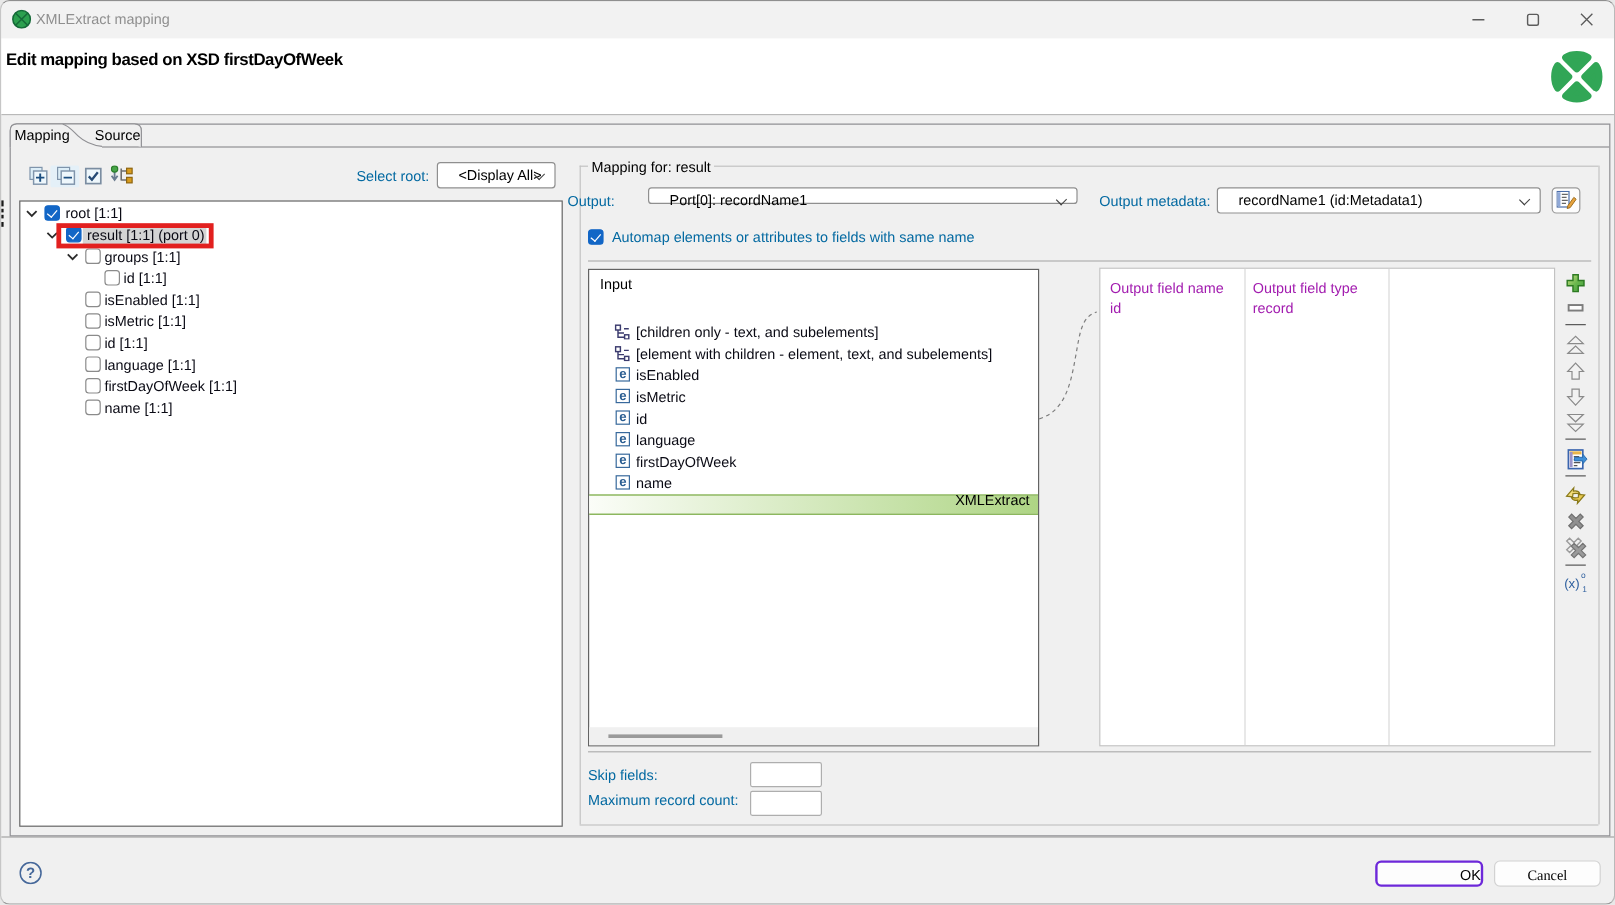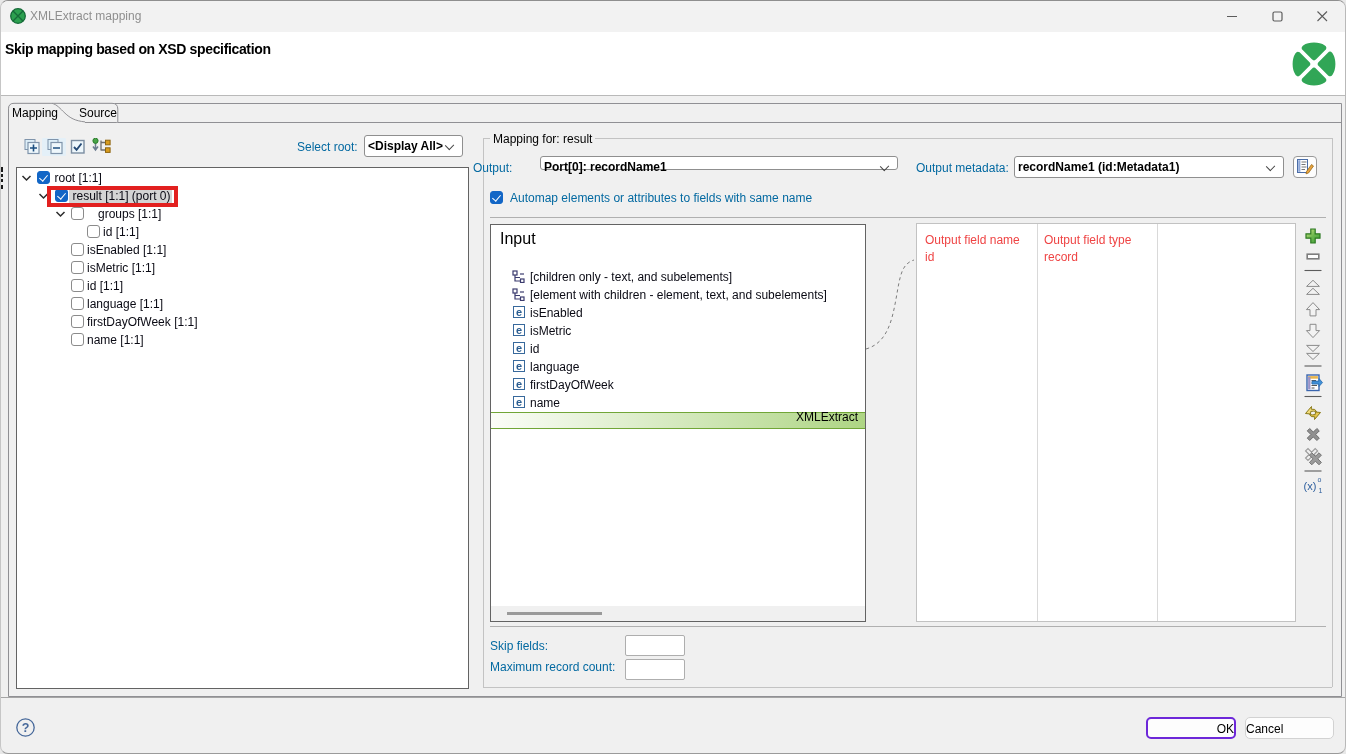--- a/index.html
+++ b/index.html
@@ -22,55 +22,55 @@
 .cb.off { background:#fff; border:1px solid #8b8b8b; }
 .cb.on  { background:#1266c6; border:1px solid #1266c6; }
 .cb.on:after { content:""; position:absolute; left:3px; top:0.5px; width:4px; height:7px; border:solid #fff; border-width:0 1.6px 1.6px 0; transform:rotate(40deg); }
 #redbox { position:absolute; left:46px; top:185px; width:131px; height:21px; border:4px solid #e2201f; }
 #selbg { position:absolute; left:68px; top:186px; width:103px; height:17px; background:#d4d4d4; }
 
 .groupline { position:absolute; background:#c3c3c3; }
 #grouplabel { position:absolute; left:489px; top:131px; font-size:12px; color:#000; background:#f0f0f0; padding:0 3px; }
 label.f { position:absolute; font-size:12px; color:#0369a1; white-space:nowrap; }
 .combo { position:absolute; background:#fff; border:1px solid #8f8f8f; border-radius:3px; font-size:12px; color:#000; }
-.combo .t { position:absolute; left:3px; top:3px;font-weight:bold; }
+.combo .t { position:absolute; left:17px; top:3px; }
 .combo .v { position:absolute; right:9px; top:6px; width:7px; height:7px; border:solid #444; border-width:0 0 1.4px 1.4px; transform:rotate(-45deg) scale(1,0.9); }
 
 #inputpanel { position:absolute; left:489px; top:223px; width:376px; height:398px; background:#fff; border:1px solid #636363; }
 .greenbar { position:absolute; left:0; width:374px; height:17px; border-top:1px solid #71a637; border-bottom:1px solid #71a637; background:linear-gradient(to right,#fbfdf8,#aed584); font-size:12px; color:#000; text-align:right; line-height:9px; padding:0 7px 0 0; }
 .irow { position:absolute; left:39px; font-size:12px; color:#0a0a14; white-space:nowrap; }
 .eic { position:absolute; left:22px; width:12px; height:12px; border:1px solid #38699c; background:#fff; color:#2a5d91; font-size:11px; font-weight:bold; text-align:center; line-height:10px; }
 
 #outtable { position:absolute; left:915px; top:221.5px; width:380px; height:399px; background:#fff; border:1px solid #c2c2c2; }
 #outtable .col { position:absolute; top:0; bottom:0; width:1px; background:#d9d9d9; }
-.otext { position:absolute; font-size:12px; color:#ef4444; }
+.otext { position:absolute; font-size:12px; color:#a21caf; }
 
 .inp { position:absolute; background:#fff; border:1px solid #aeaeae; border-radius:2px; width:60px; height:21px; }
 
 #okbtn { position:absolute; left:1145px; top:716px; width:90px; height:22px; border:2px solid #6d28d9; border-radius:5px; background:#fdfdfd; font-size:12px; text-align:right; padding-top:3px; }
-#cancelbtn { position:absolute; left:1244px; top:716px; width:89px; height:22px; border:1px solid #d2d2d2; border-radius:5px; background:#fdfdfd; font-size:12px; text-align:left; padding-top:4px; }
+#cancelbtn { position:absolute; left:1244px; top:716px; width:89px; height:22px; border:1px solid #d2d2d2; border-radius:5px; background:#fdfdfd; font-size:12px; text-align:center; padding-top:4px;font-family:Liberation Serif, serif; }
 #botline { position:absolute; left:0; right:0; top:696px; height:1px; background:#a5a5a5; }
 </style></head>
 <body>
 <div id="win">
 
   <div id="titlebar"></div>
   <svg class="abs" style="left:9px;top:7px" width="16" height="16" viewBox="0 0 16 16">
     <circle cx="8" cy="8" r="7.3" fill="#2ca04f" stroke="#156a38" stroke-width="1.3"></circle>
     <path d="M2.8 2.8 L13.2 13.2 M13.2 2.8 L2.8 13.2" stroke="#156a38" stroke-width="1.3"></path>
   </svg>
   <div id="title-text">XMLExtract mapping</div>
   <svg class="abs" style="left:1225px;top:0" width="110" height="31" viewBox="0 0 110 31">
     <path d="M1 15.5 h10" stroke="#5c5c5c" stroke-width="1.2" fill="none"></path>
     <rect x="47" y="11" width="9" height="9" stroke="#5c5c5c" stroke-width="1.2" fill="none" rx="1.5"></rect>
     <path d="M91.5 10.5 l9.5 9.5 M101 10.5 l-9.5 9.5" stroke="#5c5c5c" stroke-width="1.1" fill="none"></path>
   </svg>
 
   <div id="header">
-    <h1>Skip mapping based on XSD specification</h1>
+    <h1>Edit mapping based on XSD firstDayOfWeek</h1>
     <svg class="abs" style="left:1290px;top:9px" width="46" height="46" viewBox="0 0 46 46">
       <g fill="#31a656" stroke="#31a656" stroke-width="6" stroke-linejoin="round">
         <path d="M23 16.2 L13.8 7 Q17.5 4.6 23 4.6 Q28.5 4.6 32.2 7 Z"></path>
         <path d="M23 16.2 L13.8 7 Q17.5 4.6 23 4.6 Q28.5 4.6 32.2 7 Z" transform="rotate(90 23 23)"></path>
         <path d="M23 16.2 L13.8 7 Q17.5 4.6 23 4.6 Q28.5 4.6 32.2 7 Z" transform="rotate(180 23 23)"></path>
         <path d="M23 16.2 L13.8 7 Q17.5 4.6 23 4.6 Q28.5 4.6 32.2 7 Z" transform="rotate(270 23 23)"></path>
       </g>
     </svg>
   </div>
 
@@ -127,21 +127,21 @@
     <div class="trow" style="left:53.5px;top:170px">root [1:1]</div>
     <svg class="abs" style="left:37px;top:190px" width="11" height="10" viewBox="0 0 11 10">
         <path d="M1.5 3 L5.5 7 L9.5 3" fill="none" stroke="#2b2b2b" stroke-width="1.5"></path>
       </svg>
     <div class="cb on" style="left:53.5px;top:188px"></div>
     <div class="trow" style="left:71.5px;top:188px">result [1:1] (port 0)</div>
     <svg class="abs" style="left:54px;top:208px" width="11" height="10" viewBox="0 0 11 10">
         <path d="M1.5 3 L5.5 7 L9.5 3" fill="none" stroke="#2b2b2b" stroke-width="1.5"></path>
       </svg>
     <div class="cb off" style="left:69.5px;top:206px"></div>
-    <div class="trow" style="left:97px;top:206px">groups [1:1]</div>
+    <div class="trow" style="left:86px;top:206px">groups [1:1]</div>
     <div class="cb off" style="left:85.5px;top:224px"></div>
     <div class="trow" style="left:102px;top:224px">id [1:1]</div>
     <div class="cb off" style="left:69.5px;top:242px"></div>
     <div class="trow" style="left:86px;top:242px">isEnabled [1:1]</div>
     <div class="cb off" style="left:69.5px;top:260px"></div>
     <div class="trow" style="left:86px;top:260px">isMetric [1:1]</div>
     <div class="cb off" style="left:69.5px;top:278px"></div>
     <div class="trow" style="left:86px;top:278px">id [1:1]</div>
     <div class="cb off" style="left:69.5px;top:296px"></div>
     <div class="trow" style="left:86px;top:296px">language [1:1]</div>
@@ -175,21 +175,21 @@
     <rect x="0.5" y="0.5" width="10" height="13" fill="#fff" stroke="#4a6da8" stroke-width="1"></rect>
     <rect x="1.2" y="1.2" width="2.2" height="11.6" fill="#8fa8d8"></rect>
     <path d="M4.5 3 h5 M4.5 5.5 h4 M4.5 8 h5 M4.5 10.5 h3.5" stroke="#666" stroke-width="0.9"></path>
     <path d="M9.5 12.5 L14.5 5.5 L16.5 7 L11.5 14 L9 14.8 Z" fill="#e8a33d" stroke="#9a6a1a" stroke-width="0.8"></path>
   </svg>
 
   <div class="cb on" style="left:489px;top:190px"></div>
   <label class="f" style="left:509px;top:190px">Automap elements or attributes to fields with same name</label>
 
   <div id="inputpanel">
-    <div style="position:absolute;left:9px;top:5px;font-size:16px">Input</div>
+    <div style="position:absolute;left:9px;top:5px;font-size:12px">Input</div>
     <div id="irows">
       <svg class="abs" style="left:21px;top:45px" width="13" height="13" viewBox="0 0 13 13">
           <g stroke="#3b3b6e" stroke-width="1.2" fill="none">
             <rect x="1" y="1" width="4" height="4" fill="#fff"></rect>
             <path d="M3 5 L3 11 L8 11 M3 7.5 L8 7.5"></path>
             <path d="M8 4 L12 4"></path>
             <rect x="8.5" y="9" width="3.5" height="3.5" fill="#fff"></rect>
           </g>
         </svg>
       <div class="irow" style="top:44.5px">[children only - text, and subelements]</div>

